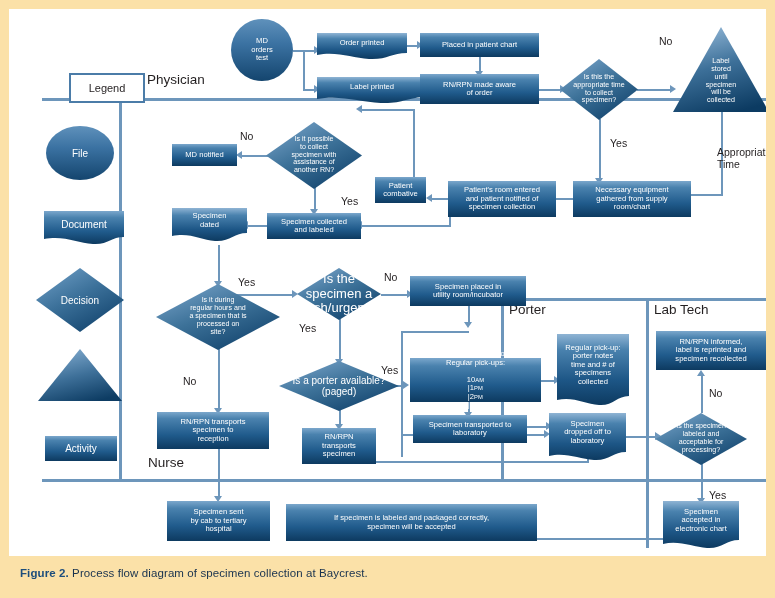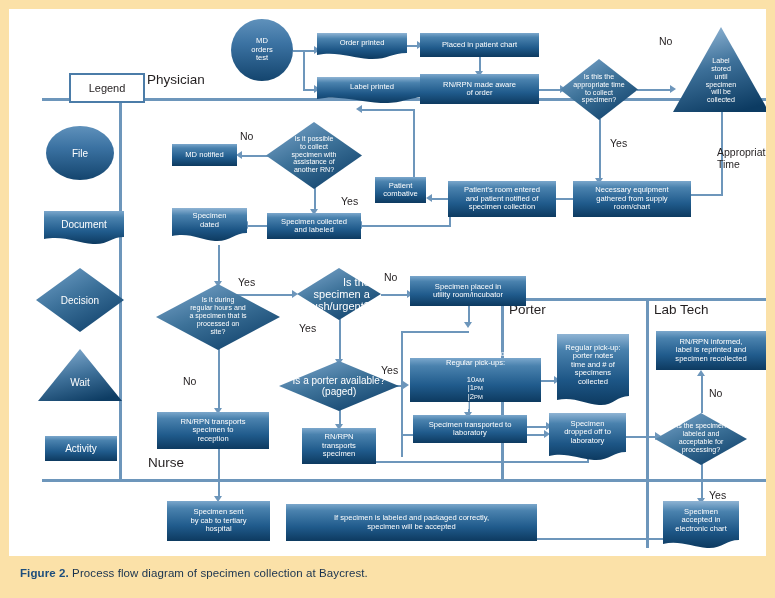--- a/index.html
+++ b/index.html
@@ -145,21 +145,20 @@
       <svg viewBox="0 0 84 52" preserveAspectRatio="none">
         <defs>
             <linearGradient id="lgWait" x1="0.3" y1="0" x2="0.7" y2="1">
           <stop offset="0%" stop-color="#7fa9cd"></stop>
               <stop offset="50%" stop-color="#3e7099"></stop>
           <stop offset="100%" stop-color="#0d3c63"></stop>
         </linearGradient>
           </defs>
         <polygon points="42,0 84,52 0,52" fill="url(#lgWait)"></polygon>
       </svg>
-      <span class="legend-lbl" style="top:14px;height:38px;">Wait</span>
     </div>
 
     <div class="node activity" style="left:36px;top:427px;width:72px;height:25px;">
       <span class="legend-lbl">Activity</span>
     </div>
 
     <div class="ln lnh" style="left:284px;top:41px;width:24px;"></div>
     <div class="arw arw-r" style="left:305px;top:37px;"></div>
     <div class="ln lnv" style="left:294px;top:41px;height:40px;"></div>
     <div class="ln lnh" style="left:294px;top:80px;width:14px;"></div>
@@ -406,21 +405,21 @@
 regular hours and
 a specimen that is
 processed on
 site?</span>
     </div>
 
     <div class="node decision" style="left:288px;top:259px;width:84px;height:52px;">
       <svg viewBox="0 0 84 52" preserveAspectRatio="none">
         <polygon points="42,0 84,26 42,52 0,26" fill="url(#gDec)"></polygon>
       </svg>
-      <span class="lbl" style="font-size:11px;text-align:right;">Is the
+      <span class="lbl" style="font-size:13px;">Is the
 specimen a
 rush/urgent?</span>
     </div>
 
     <div class="node activity" style="left:401px;top:267px;width:116px;height:30px;">
       <span class="lbl">Specimen placed in
 utility room/incubator</span>
     </div>
 
     <div class="node decision" style="left:270px;top:352px;width:120px;height:50px;">

